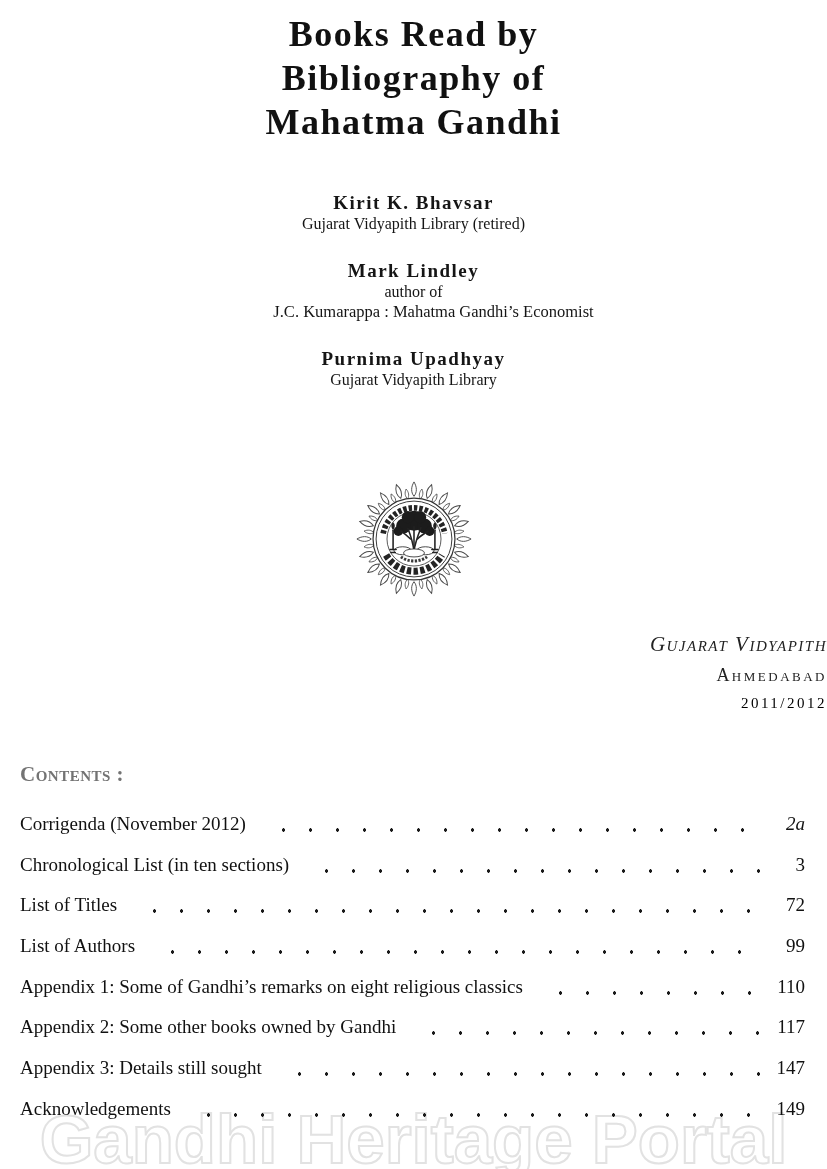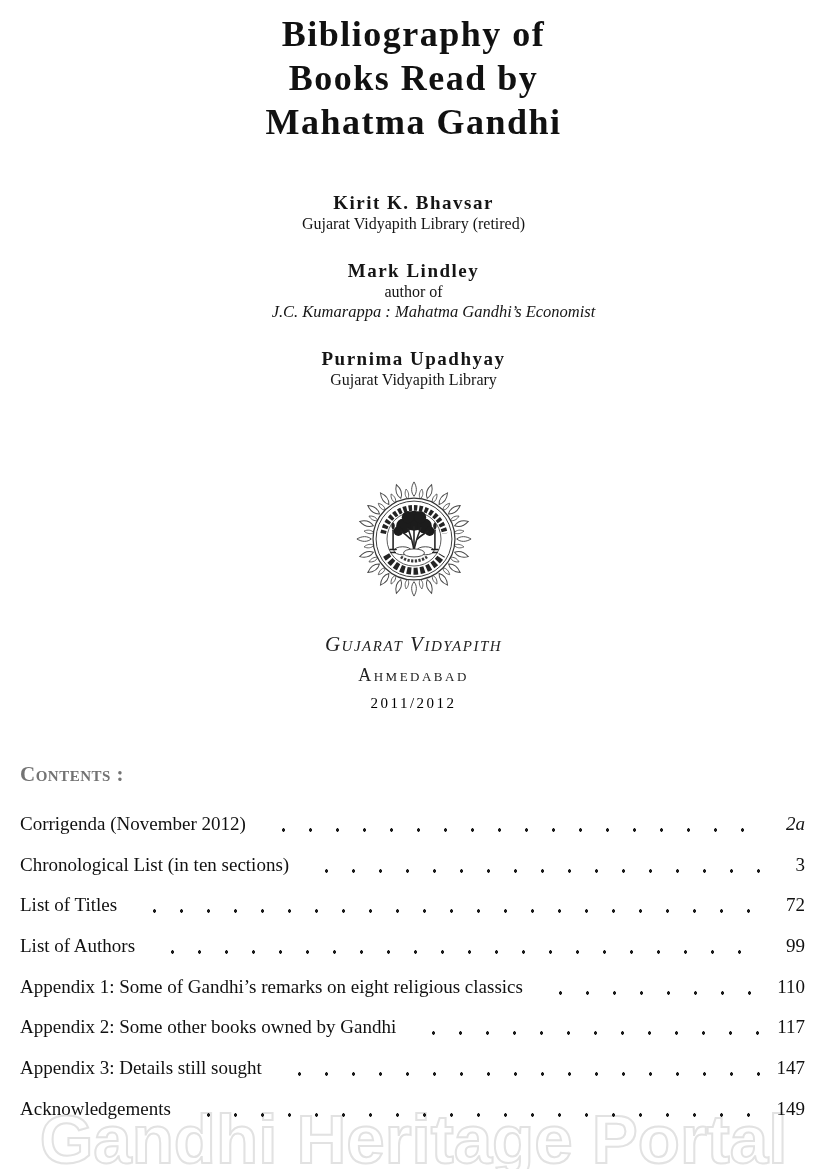--- a/index.html
+++ b/index.html
@@ -28,28 +28,28 @@
   
   .authors { margin-top: 48px; text-align: center; }
   .author + .author { margin-top: 26px; }
   .author-name {
     font-size: 19px;
     font-weight: bold;
     letter-spacing: 1.5px;
     line-height: 22px;
   }
   .author-note { font-size: 16px; line-height: 20px; }
-  .author-work { font-size: 16.5px; font-style: italic; line-height: 20px; padding-left: 40px; }
+  .author-work { font-size: 16.5px; line-height: 20px; padding-left: 40px; }
 
   
   .emblem-wrap { margin-top: 88px; text-align: center; height: 122px; }
   .emblem-wrap svg { width: 122px; height: 122px; }
 
   
-  .imprint { margin-top: 32px; text-align: center; }
+  .imprint { margin-top: 32px; text-align: right; }
   .imprint-publisher {
     font-size: 21px;
     line-height: 24px;
     font-style: italic;
     font-variant: small-caps;
     letter-spacing: 1.5px;
     color: #222;
   }
   .imprint-city {
     margin-top: 8px;
@@ -122,22 +122,22 @@
 </head>
 <body>
 
 <div class="page">
 
   <div class="watermark">Gandhi Heritage Portal</div>
 
   <div class="content">
 
     <div class="book-title">
+      <div>Books Read by</div>
       <div>Bibliography of</div>
-      <div>Books Read by</div>
       <div>Mahatma Gandhi</div>
     </div>
 
     <div class="authors">
       <div class="author">
         <div class="author-name">Kirit K. Bhavsar</div>
         <div class="author-note">Gujarat Vidyapith Library (retired)</div>
       </div>
       <div class="author">
         <div class="author-name">Mark Lindley</div>

